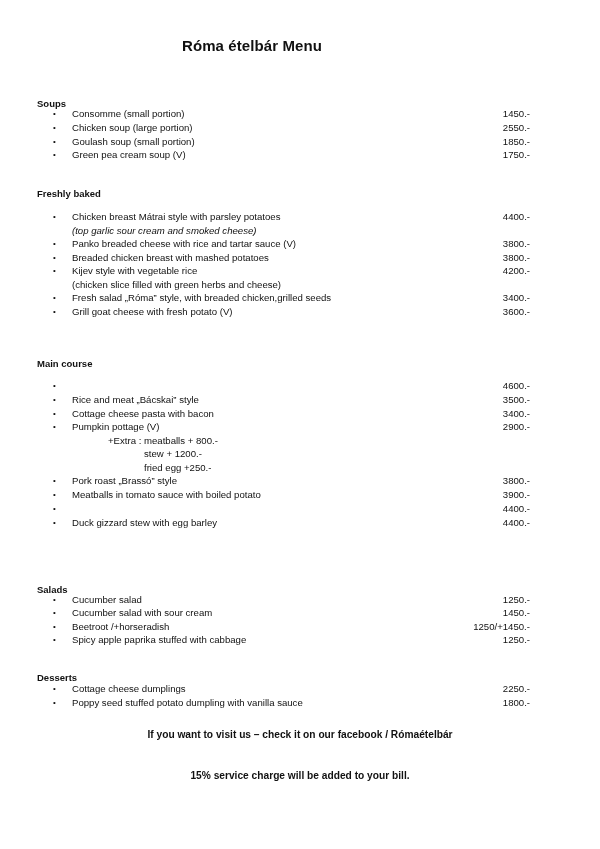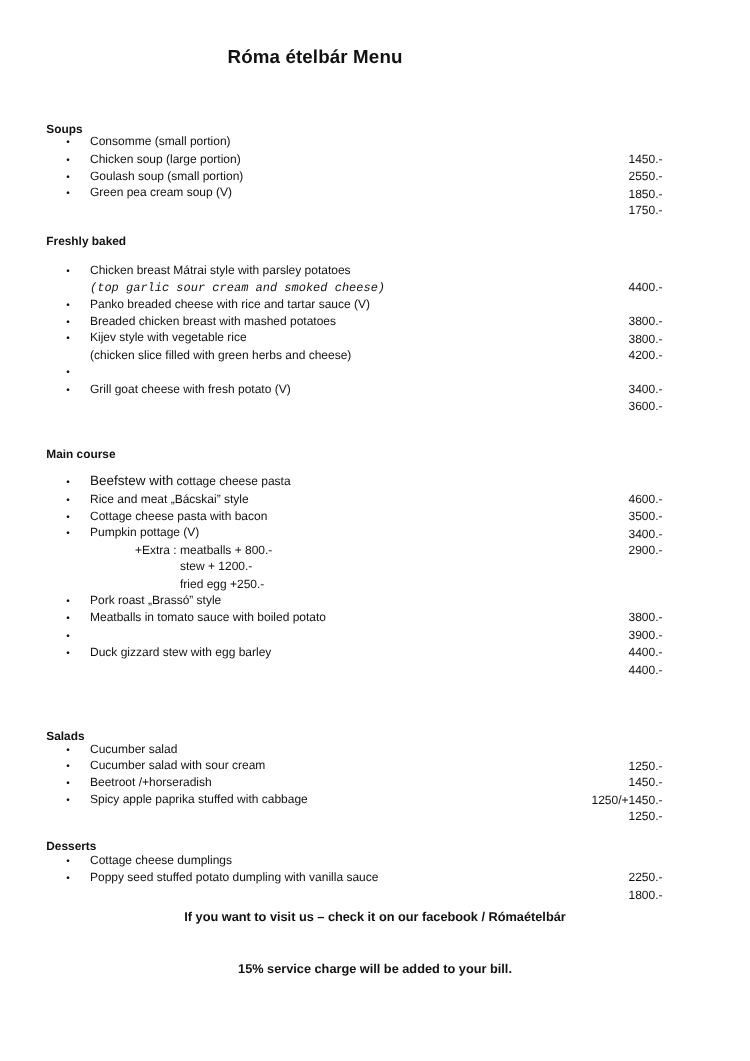--- a/index.html
+++ b/index.html
@@ -15,25 +15,25 @@
     .section-head {
       position: absolute; left: 37px; font-weight: bold; font-size: 9.5px; margin-top: 11px;
     }
     .row {
       position: absolute; left: 0; width: 600px; height: 13.6px; font-size: 9.6px; line-height: 13.6px;
     }
     .row .bullet {
       position: absolute; left: 53px; top: 0; font-size: 8px;
     }
     .row .name { position: absolute; left: 72px; top: 0; white-space: nowrap; }
-    .row .price { position: absolute; right: 70px; top: 0; white-space: nowrap; text-align: right; margin-top: 14px; }
+    .row .price { position: absolute; right: 70px; top: 0; white-space: nowrap; text-align: right; }
     .sub {
       position: absolute; left: 72px; font-size: 9.6px; line-height: 13.6px; white-space: nowrap;
     }
-    .sub.italic { font-style: italic; font-family: Liberation Mono, monospace; }
+    .sub.italic { font-style: italic; }
     .extra {
       position: absolute; font-size: 9.6px; line-height: 13.6px; white-space: nowrap;
     }
     .footer {
       position: absolute; left: 0; width: 600px; text-align: center; font-weight: bold; font-size: 10.2px;
     }
   </style>
 </head>
 <body>
 
@@ -79,32 +79,32 @@
   <span class="price">3800.-</span>
 </div>
 <div class="row" style="top:264px">
   <span class="bullet">•</span>
   <span class="name">Kijev style with vegetable rice</span>
   <span class="price">4200.-</span>
 </div>
 <div class="sub" style="top:278px">(chicken slice filled with green herbs and cheese)</div>
 <div class="row" style="top:291px">
   <span class="bullet">•</span>
+  <span class="name">Fresh salad „Róma” style, with breaded chicken,grilled seeds</span>
   <span class="price">3400.-</span>
 </div>
 <div class="row" style="top:305px">
   <span class="bullet">•</span>
   <span class="name">Grill goat cheese with fresh potato (V)</span>
   <span class="price">3600.-</span>
 </div>
 
 <div class="section-head" style="top:347px">Main course</div>
 <div class="row" style="top:379px">
   <span class="bullet">•</span>
-  <span class="name"><span class="big" style="font-size:10.8px">Beefstew with</span><span> cottage cheese pasta</span></span>
   <span class="price">4600.-</span>
 </div>
 <div class="row" style="top:393px">
   <span class="bullet">•</span>
   <span class="name">Rice and meat „Bácskai” style</span>
   <span class="price">3500.-</span>
 </div>
 <div class="row" style="top:407px">
   <span class="bullet">•</span>
   <span class="name">Cottage cheese pasta with bacon</span>

